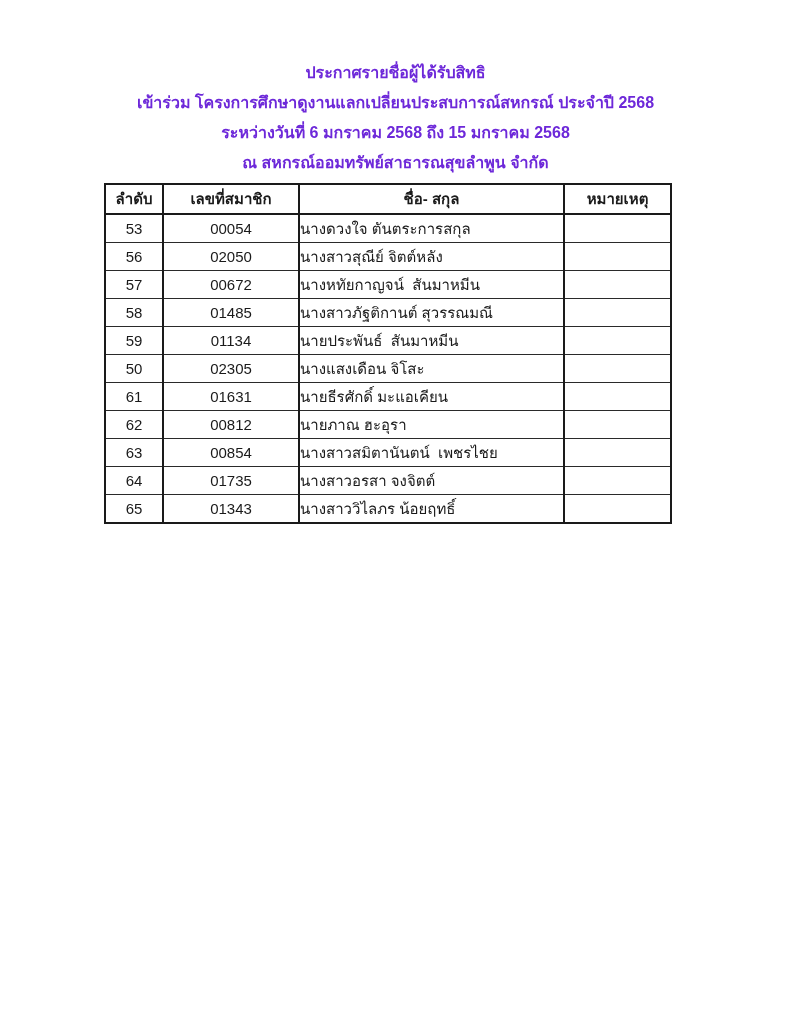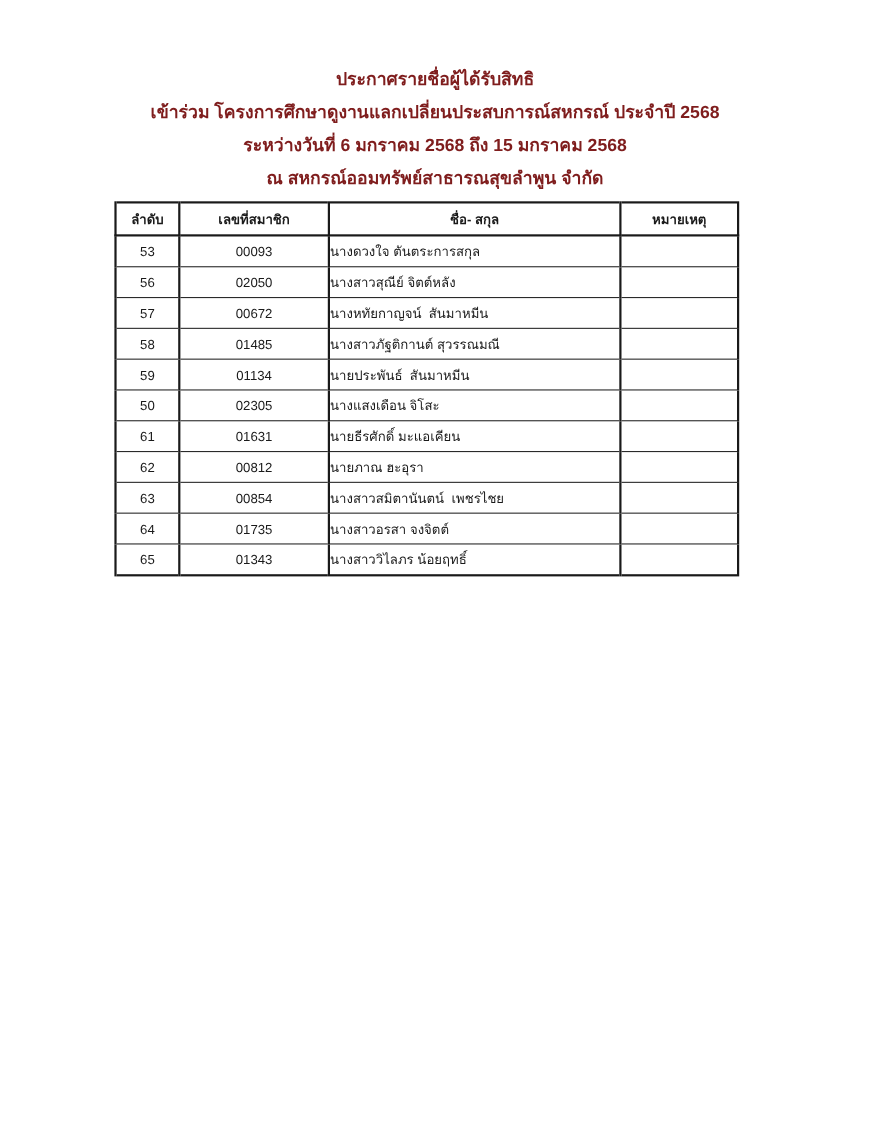--- a/index.html
+++ b/index.html
@@ -16,37 +16,37 @@
     overflow: hidden;
   }
   .doc-header {
     padding-top: 58px;
     text-align: center;
   }
   .doc-header .title-line {
     font-size: 16px;
     line-height: 30px;
     font-weight: bold;
-    color: #7f1d1d;
+    color: #6d28d9;
   }
   table.member-table {
     border-collapse: collapse;
     table-layout: fixed;
     margin-left: 104px;
     margin-top: 5px;
     width: 566px;
     border: 2px solid #1a1a1a;
   }
   table.member-table th,
   table.member-table td {
     border-left: 2px solid #1a1a1a;
     border-right: 2px solid #1a1a1a;
     border-top: 1px solid #2a2a2a;
     border-bottom: 1px solid #2a2a2a;
-    font-size: 12px;
+    font-size: 15px;
     padding: 0;
     overflow: hidden;
   }
   table.member-table th {
     height: 28px;
     font-weight: bold;
     text-align: center;
     border-bottom: 2px solid #1a1a1a;
   }
   table.member-table td {
@@ -85,21 +85,21 @@
     <tr>
       <th>ลำดับ</th>
       <th>เลขที่สมาชิก</th>
       <th>ชื่อ- สกุล</th>
       <th>หมายเหตุ</th>
     </tr>
   </thead>
   <tbody id="table-body">
       <tr>
         <td class="cell-no">53</td>
-        <td class="cell-id">00093</td>
+        <td class="cell-id">00054</td>
         <td class="cell-name">นางดวงใจ ตันตระการสกุล</td>
         <td class="cell-note"></td>
       </tr>
       <tr>
         <td class="cell-no">56</td>
         <td class="cell-id">02050</td>
         <td class="cell-name">นางสาวสุณีย์ จิตต์หลัง</td>
         <td class="cell-note"></td>
       </tr>
       <tr>

